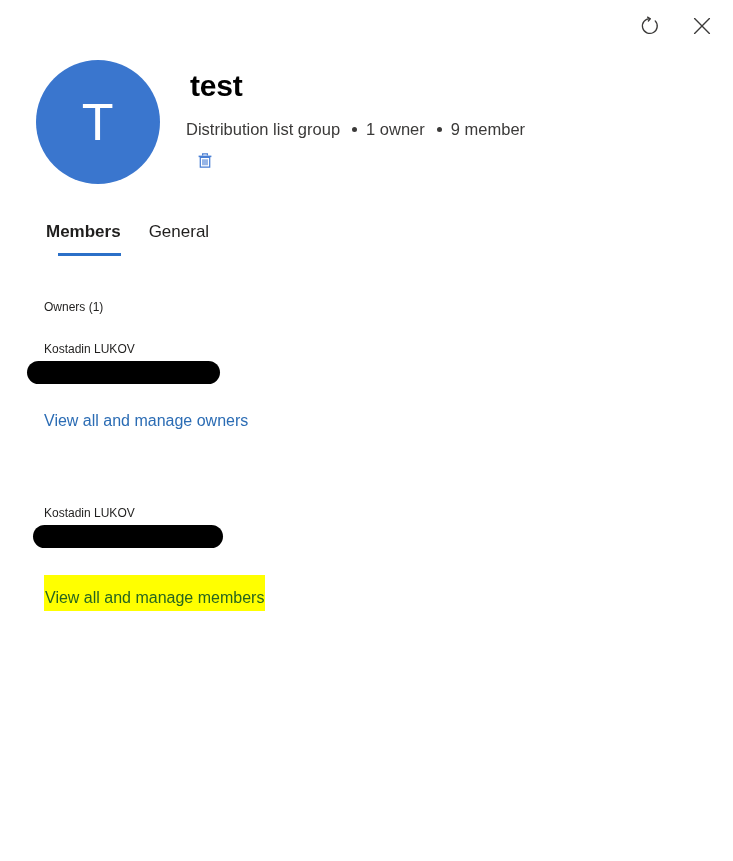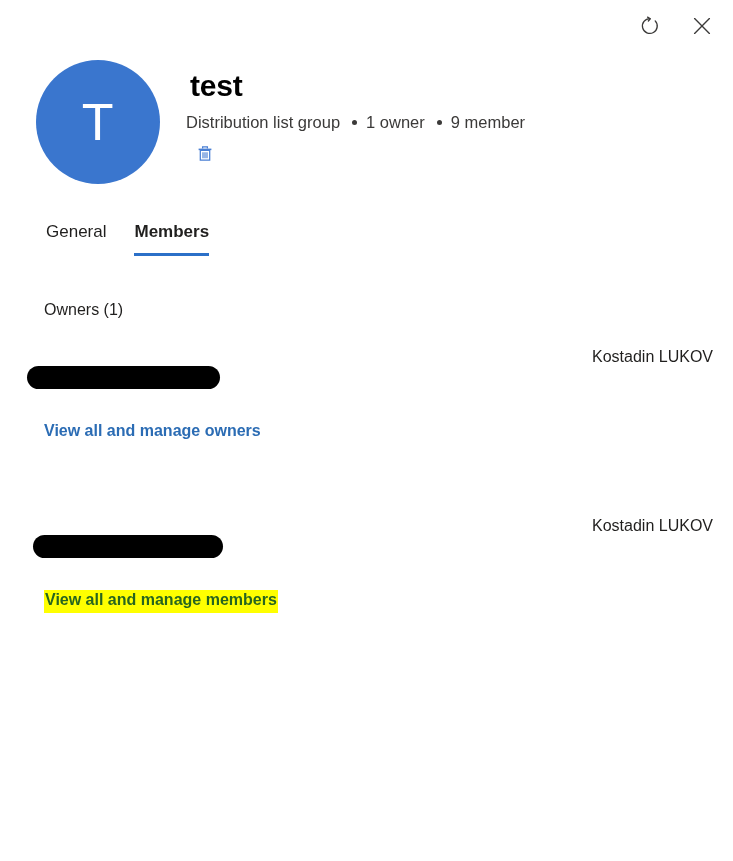--- a/index.html
+++ b/index.html
@@ -72,21 +72,21 @@
   }
   .group-title {
     font-size: 30px;
     font-weight: 700;
     color: #000000;
     line-height: 1.15;
     margin: 4px;
     letter-spacing: -0.2px;
   }
   .group-subtitle {
-    margin-top: 9px;
+    margin-top: 16px;
     font-size: 16.5px;
     color: #3b3a39;
     line-height: 1.2;
     display: flex;
     align-items: center;
     white-space: nowrap;
   }
   .sub-sep {
     display: inline-block;
     width: 5px;
@@ -148,33 +148,32 @@
 
   
   .body {
     position: absolute;
     left: 44px;
     top: 300px;
     right: 20px;
   }
   .section { margin-bottom: 0; }
   .section-title {
-    font-size: 16px;
+    font-size: 12px;
     color: #201f1e;
     line-height: 1.2;
   }
   .person {
     margin-top: 28px;
     position: relative;
   }
   .person-name {
-    font-size: 16px;
+    font-size: 12px;
     color: #201f1e;
     line-height: 1.25;
-    text-align: right;
   }
   .redaction {
     position: absolute;
     background: #000000;
     border-radius: 13px;
   }
   .redaction.owner {
     left: -17px;
     top: 19px;
     width: 193px;
@@ -186,28 +185,27 @@
     width: 190px;
     height: 23px;
   }
   .link {
     display: inline-block;
     font-size: 16px;
     color: #2b6cb4;
     cursor: pointer;
     line-height: 1.3;
     text-decoration: none;
-    font-weight: bold;
   }
   .link.owners-link { margin-top: 54px; }
   .link.members-link {
     margin-top: 54px;
     background: #ffff00;
     color: #27651f;
-    padding: 0 1px 2px 1px;
+    padding: 13px 1px 2px 1px;
   }
   .spacer-owners { height: 46px; }
 </style>
 </head>
 <body>
 
 <div class="window-actions">
   <button class="win-btn" title="">
     <span>
       <svg width="22" height="22" viewBox="0 0 22 22" fill="none" aria-hidden="true">
@@ -247,25 +245,25 @@
             <path d="M5.3 7.4 H14.7 V17.2 H5.3 Z" stroke="#4a7fd4" stroke-width="1.25" fill="none"></path>
             <path d="M8.0 9.3 V15.3 M10.0 9.3 V15.3 M12.0 9.3 V15.3" stroke="#4a7fd4" stroke-width="1.15"></path>
           </svg>
         </span>
       </button>
     </div>
   </div>
 </div>
 
 <div class="tabs">
+  <div class="tab active">
+    <span>Members</span>
+  </div>
   <div class="tab">
     <span>General</span>
-  </div>
-  <div class="tab active">
-    <span>Members</span>
   </div>
 </div>
 
 <div class="body">
 
   <div class="section">
     <div class="section-title">Owners (1)</div>
 
     <div class="person">
       <div class="person-name">Kostadin LUKOV</div>

